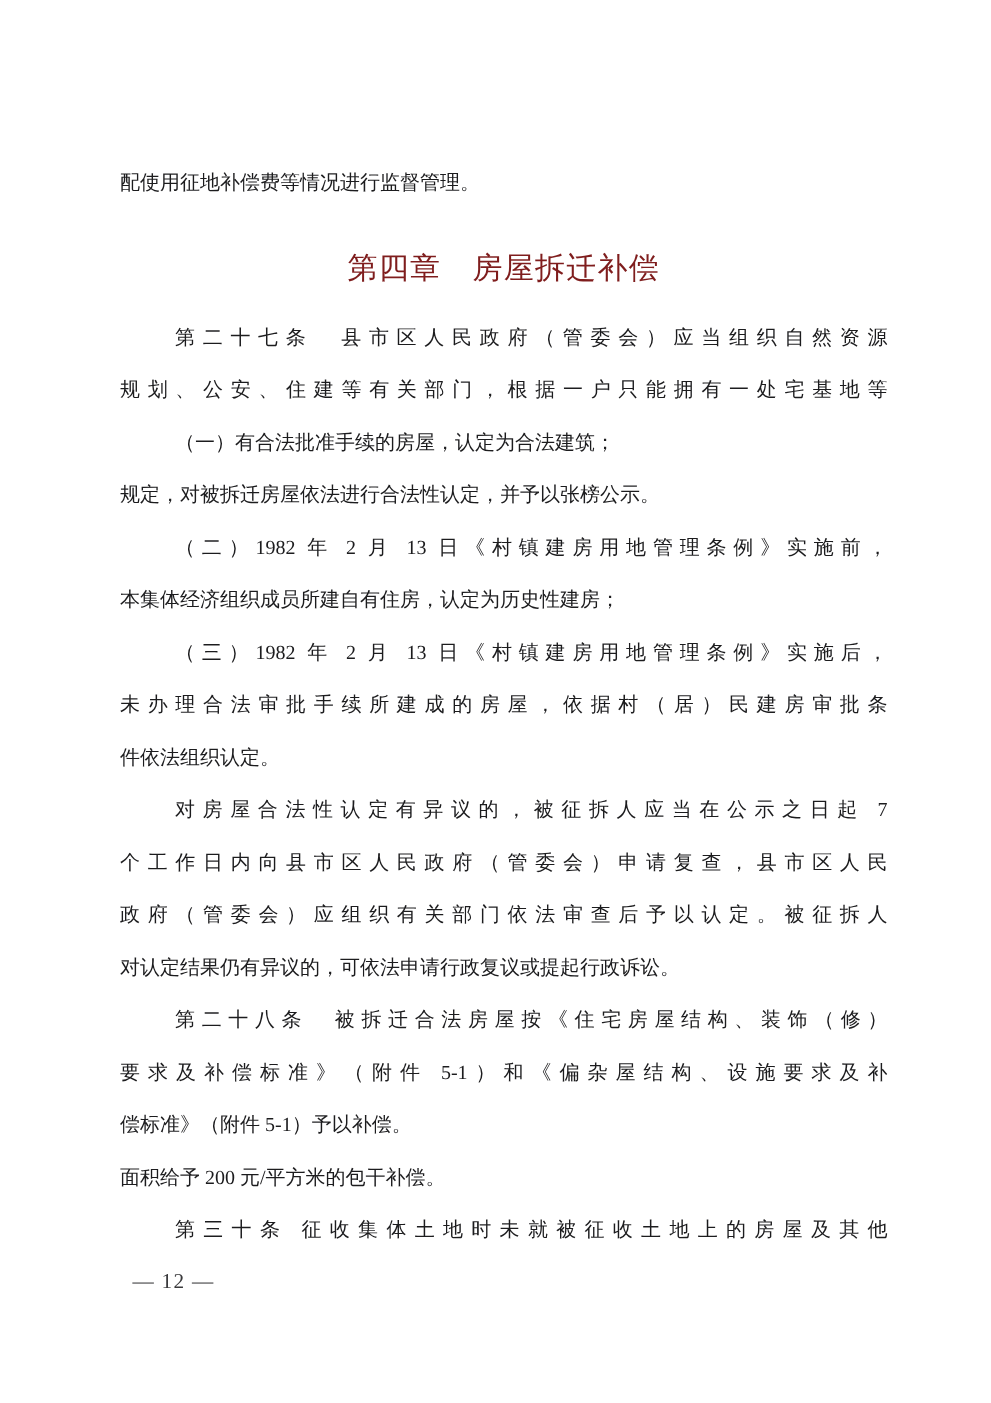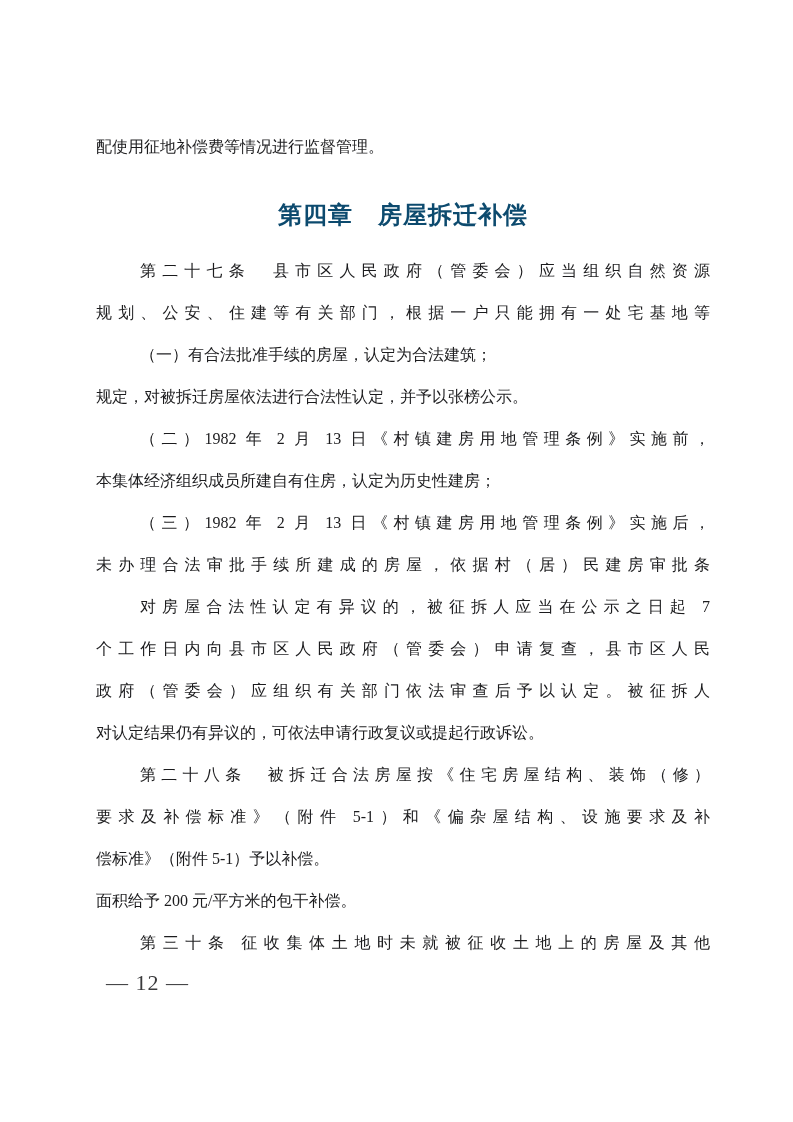--- a/index.html
+++ b/index.html
@@ -41,31 +41,31 @@
   .line.indent {
     padding-left: 44px;
   }
   .chapter-heading {
     height: 42px;
     line-height: 42px;
     margin-top: 26px;
     margin-bottom: 14px;
     text-align: center;
     font-family: "Liberation Sans", "DejaVu Sans", sans-serif;
-    font-weight: 700;
+    font-weight: 400;
     font-size: 24px;
-    color: #0c4a6e;
+    color: #7f1d1d;
     letter-spacing: 1px;
   }
   .footer {
     margin-top: 7px;
     margin-left: 10px;
     height: 24px;
     line-height: 24px;
-    font-size: 22px;
+    font-size: 17px;
     color: #3a3a3c;
     text-align: left;
     letter-spacing: 1px;
   }
 </style>
 </head>
 <body>
 
 <div class="page">
   <div class="content">
@@ -75,20 +75,21 @@
     <div class="chapter-heading">第四章　房屋拆迁补偿</div>
 
     <div class="line indent">第二十七条　县市区人民政府（管委会）应当组织自然资源</div>
     <div class="line">规划、公安、住建等有关部门，根据一户只能拥有一处宅基地等</div>
     <div class="line indent left">（一）有合法批准手续的房屋，认定为合法建筑；</div>
     <div class="line left">规定，对被拆迁房屋依法进行合法性认定，并予以张榜公示。</div>
     <div class="line indent">（二）1982 年 2 月 13 日《村镇建房用地管理条例》实施前，</div>
     <div class="line left">本集体经济组织成员所建自有住房，认定为历史性建房；</div>
     <div class="line indent">（三）1982 年 2 月 13 日《村镇建房用地管理条例》实施后，</div>
     <div class="line">未办理合法审批手续所建成的房屋，依据村（居）民建房审批条</div>
+    <div class="line left">件依法组织认定。</div>
     <div class="line indent">对房屋合法性认定有异议的，被征拆人应当在公示之日起 7</div>
     <div class="line">个工作日内向县市区人民政府（管委会）申请复查，县市区人民</div>
     <div class="line">政府（管委会）应组织有关部门依法审查后予以认定。被征拆人</div>
     <div class="line left">对认定结果仍有异议的，可依法申请行政复议或提起行政诉讼。</div>
     <div class="line indent">第二十八条　被拆迁合法房屋按《住宅房屋结构、装饰（修）</div>
     <div class="line">要求及补偿标准》（附件 5-1）和《偏杂屋结构、设施要求及补</div>
     <div class="line left">偿标准》（附件 5-1）予以补偿。</div>
     <div class="line left">面积给予 200 元/平方米的包干补偿。</div>
     <div class="line indent">第三十条 征收集体土地时未就被征收土地上的房屋及其他</div>
 

